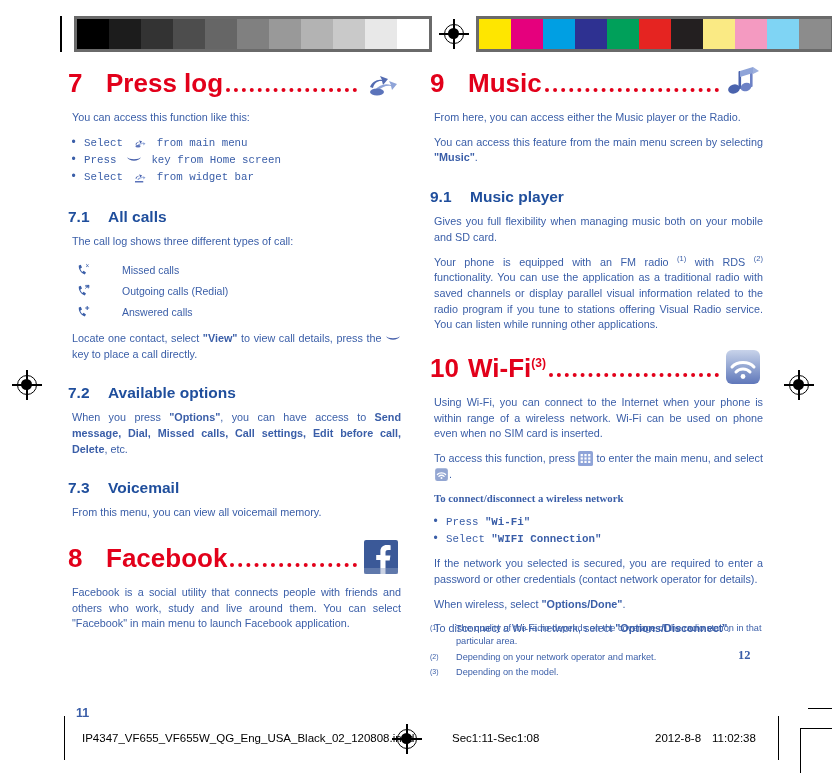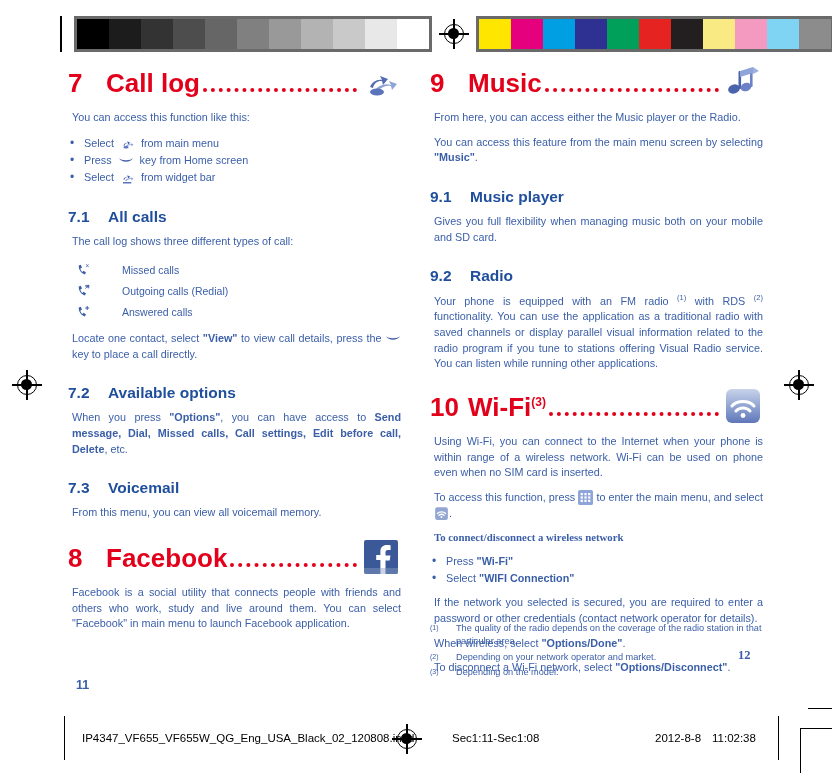--- a/index.html
+++ b/index.html
@@ -37,36 +37,36 @@
   .leader{flex:1;border-bottom:4px dotted #e2001a;margin:0 2px 7px 3px;height:18px;min-width:10px;}
   .h1icon{flex:none;width:40px;height:40px;margin-left:2px;margin-top:-8px;position:relative;}
 
   .h2{color:#1f4e9c;font-size:15.5px;font-weight:bold;margin:22px 0 8px 0;display:flex;}
   .h2num{width:40px;flex:none;}
 
   p.body{color:#3a5ea8;font-size:10.8px;line-height:1.45;margin:0 0 9px 4px;text-align:justify;}
   p.body.nojust{text-align:left;}
   .b{font-weight:bold;}
 
-  ul.bullets{list-style:none;margin:0 0 8px 0;padding:0;}
+  ul.bullets{list-style:none;margin:0 0 8px 0;padding:0;font-family:Liberation Mono, monospace;}
   ul.bullets li{color:#3a5ea8;font-size:10.8px;line-height:1.6;padding-left:16px;position:relative;}
   ul.bullets li::before{content:"\2022";position:absolute;left:2px;top:-1px;font-size:12px;}
 
   .calltypes{margin:4px 0 9px 0;}
   .calltype{display:flex;align-items:center;height:21px;}
   .calltype .ci{width:46px;flex:none;display:flex;justify-content:flex-start;padding-left:8px;}
   .calltype .cl{color:#3a5ea8;font-size:10.5px;}
 
   .footnotes{position:absolute;left:430px;top:622px;width:333px;}
   .fn{display:flex;color:#3a5ea8;font-size:9.2px;line-height:1.45;margin-bottom:2px;}
   .fn-n{width:26px;flex:none;font-size:7px;vertical-align:super;padding-top:1px;}
   .fn-t{flex:1;}
 
   .pgnum{position:absolute;color:#3a5ea8;font-size:12.5px;font-weight:bold;}
-  .pg-left{left:76px;top:678px;}
+  .pg-left{left:76px;top:706px;}
   .pg-right{left:738px;top:648px;font-family:Liberation Serif, serif;}
 
   
   .footer{position:absolute;left:0;top:700px;width:832px;height:73px;}
   .f-vline{position:absolute;background:#000;width:1.2px;}
   .f-hline{position:absolute;background:#000;height:1.2px;}
   .f-text{position:absolute;font-family:"Liberation Sans", sans-serif;font-size:11.5px;color:#000;white-space:nowrap;}
 
   
   .ico{display:block;}
@@ -121,21 +121,21 @@
     <div class="reg-mark" style="margin:0;">
         <div class="reg-ring"></div>
         <div class="reg-dot"></div>
       </div>
   </div>
 
   <div class="col col-left">
 
     <div class="h1row">
       <div class="h1num">7</div>
-      <div class="h1txt">Call log</div>
+      <div class="h1txt">Press log</div>
       <div class="leader"></div>
       <div class="h1icon">
         <svg class="ico" width="40" height="40" viewBox="0 0 40 40">
           <g fill="#4a63ad">
             <path d="M9 25 C11 20 16 17 21 18 L19 14 L27 17 L22 23 L21 19 C17 18.5 13 21 12 26 Z" opacity="0.95"></path>
             <path d="M14 28 C18 23 24 21 30 23 L28 19 L36 22 L31 28 L30 24 C26 23 20 25 17 29 Z" fill="#8fa4d8"></path>
             <ellipse cx="16" cy="30" rx="7" ry="3.5" fill="#5b73ba"></ellipse>
           </g>
         </svg>
       </div>
@@ -269,24 +269,20 @@
     <p class="body">
       <span>You can access this feature from the main menu screen by selecting </span><span class="b">"Music"</span><span>.</span>
     </p>
 
     <div class="h2">
       <span class="h2num">9.1</span>
       <span>Music player</span>
     </div>
     <p class="body">Gives you full flexibility when managing music both on your mobile and SD card.</p>
 
-    <div class="h2">
-      <span class="h2num">9.2</span>
-      <span>Radio</span>
-    </div>
     <p class="body">
       <span>Your phone is equipped with an FM radio </span><sup style="font-size:7.5px;">(1)</sup><span> with RDS </span><sup style="font-size:7.5px;">(2)</sup><span> functionality. You can use the application as a traditional radio with saved channels or display parallel visual information related to the radio program if you tune to stations offering Visual Radio service. You can listen while running other applications.</span>
     </p>
 
     <div class="h1row" style="margin-top:22px;">
       <div class="h1num">10</div>
       <div class="h1txt">
         <span>Wi-Fi</span><span class="h1sup">(3)</span>
       </div>
       <div class="leader"></div>

